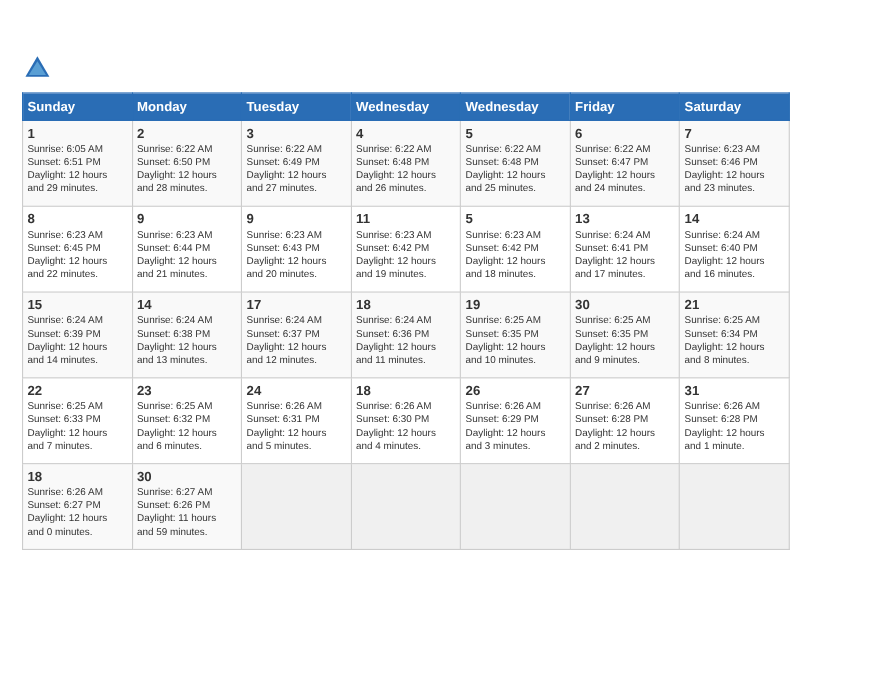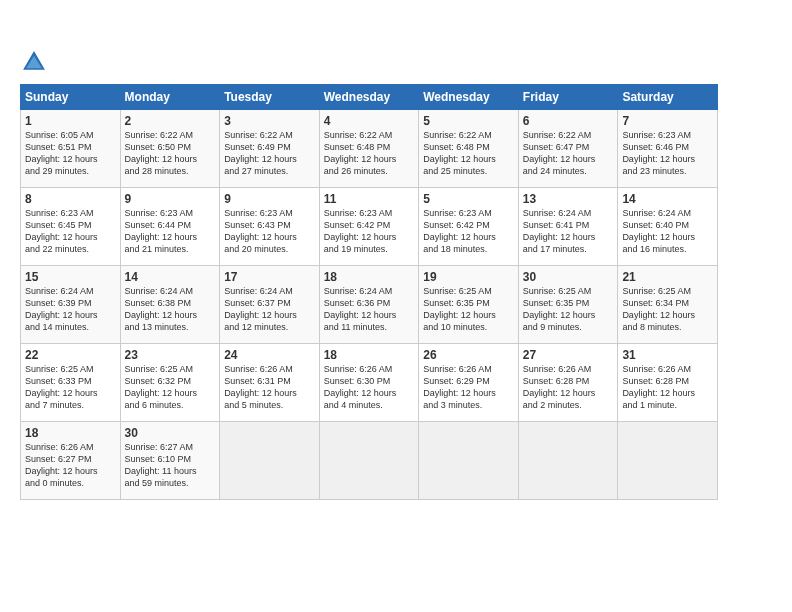--- a/index.html
+++ b/index.html
@@ -335,21 +335,21 @@
           <td>
             <span class="day-num">18</span>
             <div class="day-detail" style="white-space: pre-line;">Sunrise: 6:26 AM
 Sunset: 6:27 PM
 Daylight: 12 hours
 and 0 minutes.</div>
           </td>
           <td>
             <span class="day-num">30</span>
             <div class="day-detail" style="white-space: pre-line;">Sunrise: 6:27 AM
-Sunset: 6:10 PM
+Sunset: 6:26 PM
 Daylight: 11 hours
 and 59 minutes.</div>
           </td>
           <td class="empty"></td>
           <td class="empty"></td>
           <td class="empty"></td>
           <td class="empty"></td>
           <td class="empty"></td>
         </tr>
       </tbody>

